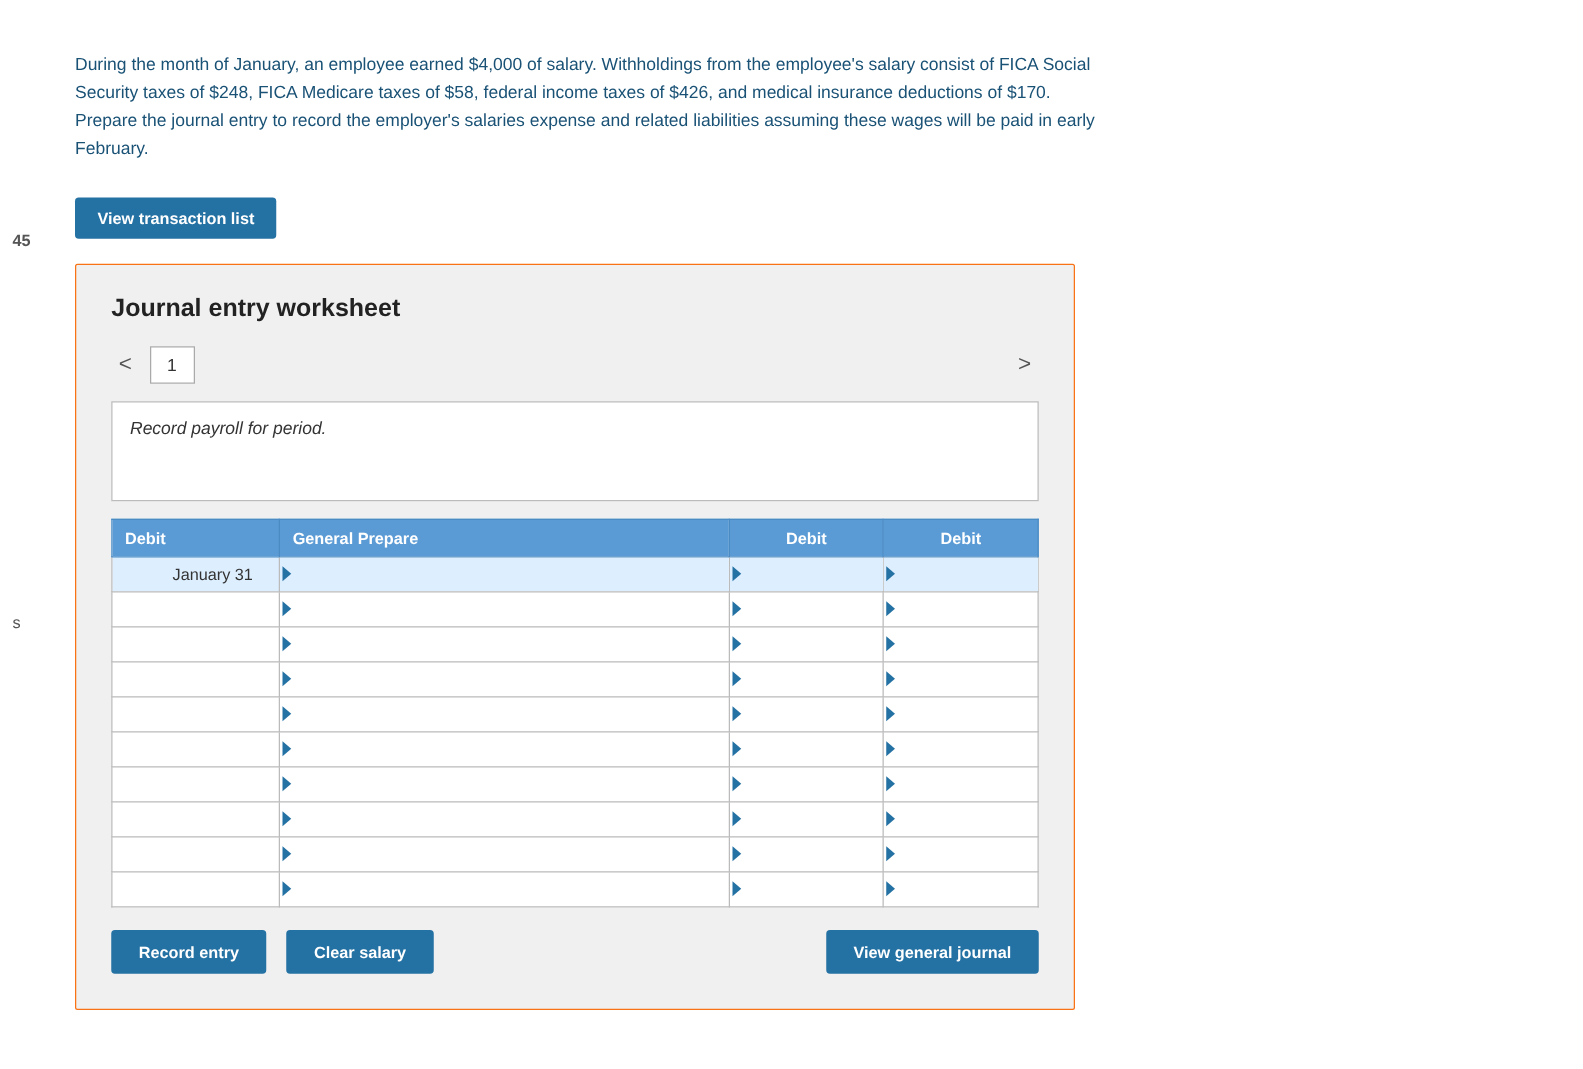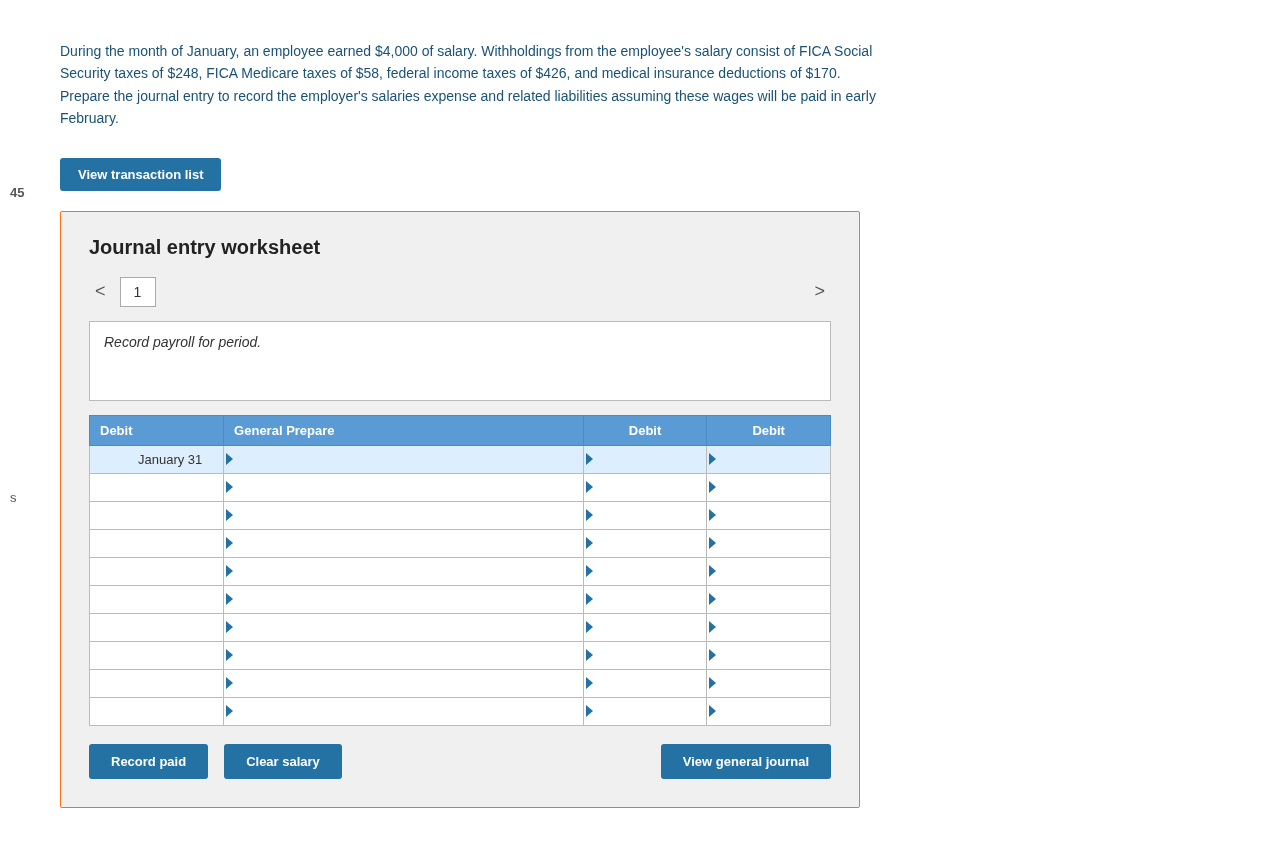--- a/index.html
+++ b/index.html
@@ -290,21 +290,21 @@
           <tr>
             <td class="date-cell"><input type="text" style=""></td>
             <td class="tri-cell"><input type="text" style=""></td>
             <td class="tri-cell"><input type="text" style=""></td>
             <td class="tri-cell"><input type="text" style=""></td>
           </tr>
         </tbody>
     </table>
 
     <div class="buttons-row">
-      <button class="btn-action">Record paid</button>
+      <button class="btn-action">Record entry</button>
       <button class="btn-action">Clear salary</button>
       <button class="btn-action btn-view-journal">View general journal</button>
     </div>
 
   </div>
 
   
   <div class="side-label">s</div>
 </div>
 

